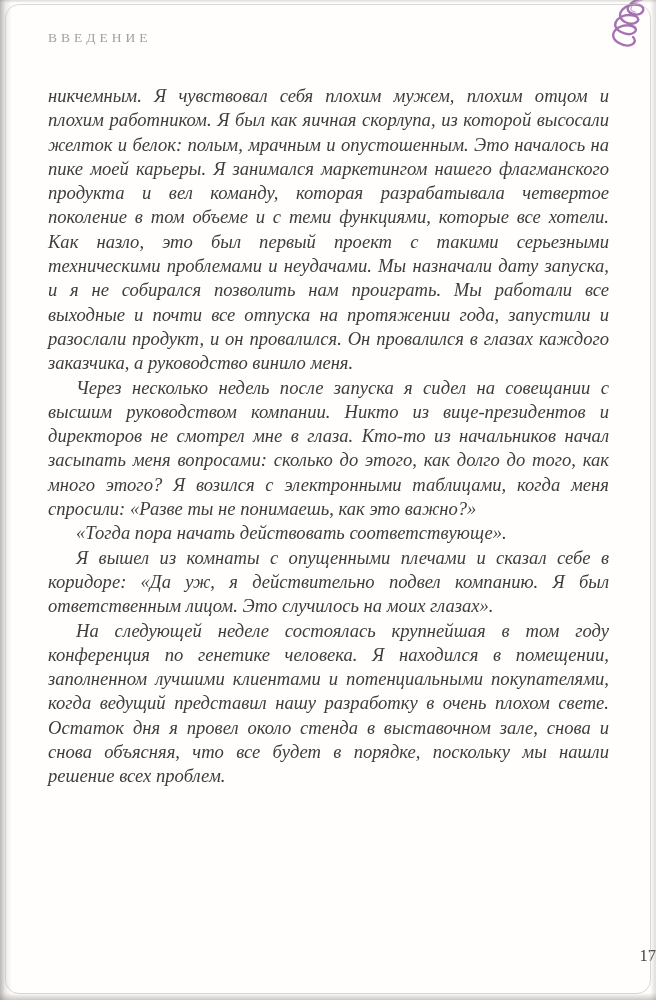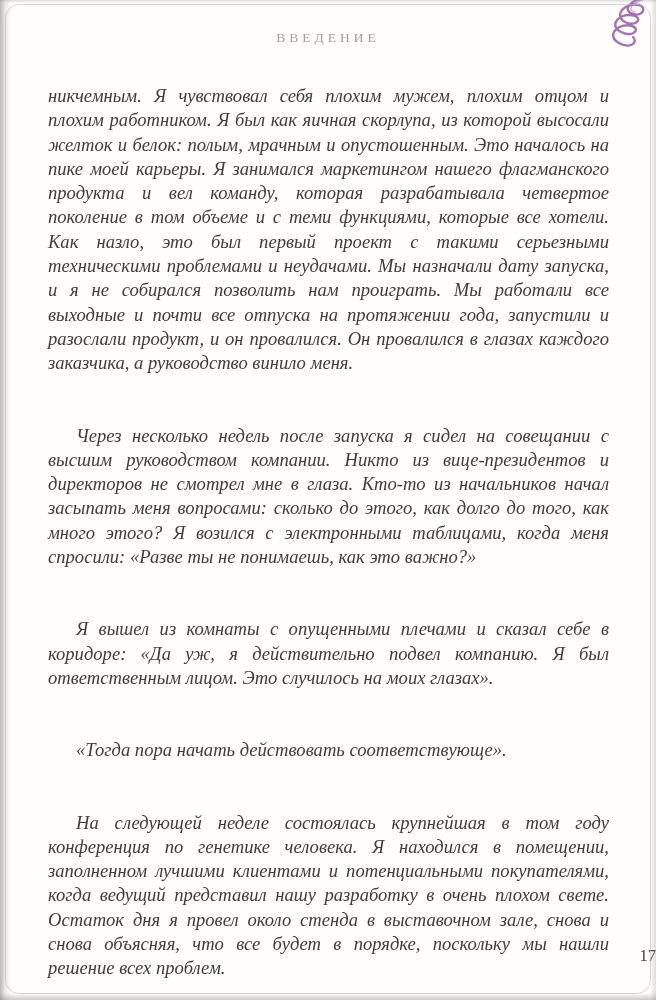--- a/index.html
+++ b/index.html
@@ -44,21 +44,20 @@
   }
   .edge-right {
     top: 0; right: 0; bottom: 0; width: 6px;
     background: linear-gradient(to left, rgba(140,136,132,0.28), rgba(255,255,255,0) 100%);
   }
   .running-head {
     position: absolute;
     top: 30px;
     left: 48px;
     right: 48px;
-    text-align: center;
     font-size: 13.5px;
     letter-spacing: 4px;
     color: #a4a09a;
     z-index: 2;
   }
   .ornament {
     position: absolute;
     top: -3px;
     right: 7px;
     z-index: 2;
@@ -68,21 +67,21 @@
     top: 84px;
     left: 48px;
     right: 47px;
     color: #3f3c3a;
     font-size: 18.6px;
     line-height: 24.3px;
     text-align: justify;
     z-index: 2;
   }
   p.para { margin: 0; text-indent: 0; font-style: italic; }
-  p.para.indent { text-indent: 28px; margin-top: 48px; }
+  p.para.indent { text-indent: 28px; }
   .page-number {
     position: absolute;
     bottom: 34px;
     left: 0;
     right: 0;
     text-align: right;
     font-size: 16.5px;
     color: #454240;
     z-index: 2;
   }
@@ -101,20 +100,20 @@
   <div class="running-head">ВВЕДЕНИЕ</div>
 
   <svg class="ornament" viewBox="0 0 52 58" width="52" height="58" aria-hidden="true">
     <path d="M50 0 C 30 4 26 14 36 17 C 46 20 50 10 42 8 C 28 5 16 18 28 25 C 38 30 46 22 38 19 C 24 14 10 28 24 35 C 36 41 44 32 35 29 C 22 25 8 38 22 46 C 32 52 42 46 36 40" fill="none" stroke="#9c64aa" stroke-width="2.4" stroke-linecap="round" opacity="0.9"></path>
     <path d="M48 2 C 34 6 30 13 38 15" fill="none" stroke="#b087bd" stroke-width="1.3" stroke-linecap="round" opacity="0.7"></path>
   </svg>
 
   <div class="body-text">
       <p class="para">никчемным. Я чувствовал себя плохим мужем, плохим отцом и плохим работником. Я был как яичная скорлупа, из которой высосали желток и белок: полым, мрачным и опустошенным. Это началось на пике моей карьеры. Я занимался маркетингом нашего флагманского продукта и вел команду, которая разрабатывала четвертое поколение в том объеме и с теми функциями, которые все хотели. Как назло, это был первый проект с такими серьезными техническими проблемами и неудачами. Мы назначали дату запуска, и я не собирался позволить нам проиграть. Мы работали все выходные и почти все отпуска на протяжении года, запустили и разослали продукт, и он провалился. Он провалился в глазах каждого заказчика, а руководство винило меня.</p>
       <p class="para indent">Через несколько недель после запуска я сидел на совещании с высшим руководством компании. Никто из вице-президентов и директоров не смотрел мне в глаза. Кто-то из начальников начал засыпать меня вопросами: сколько до этого, как долго до того, как много этого? Я возился с электронными таблицами, когда меня спросили: «Разве ты не понимаешь, как это важно?»</p>
+      <p class="para indent">«Тогда пора начать действовать соответствующе».</p>
       <p class="para indent">Я вышел из комнаты с опущенными плечами и сказал себе в коридоре: «Да уж, я действительно подвел компанию. Я был ответственным лицом. Это случилось на моих глазах».</p>
-      <p class="para indent">«Тогда пора начать действовать соответствующе».</p>
       <p class="para indent">На следующей неделе состоялась крупнейшая в том году конференция по генетике человека. Я находился в помещении, заполненном лучшими клиентами и потенциальными покупателями, когда ведущий представил нашу разработку в очень плохом свете. Остаток дня я провел около стенда в выставочном зале, снова и снова объясняя, что все будет в порядке, поскольку мы нашли решение всех проблем.</p>
     </div>
 
   <div class="page-number">17</div>
 
 </div>
 
 </body></html>

